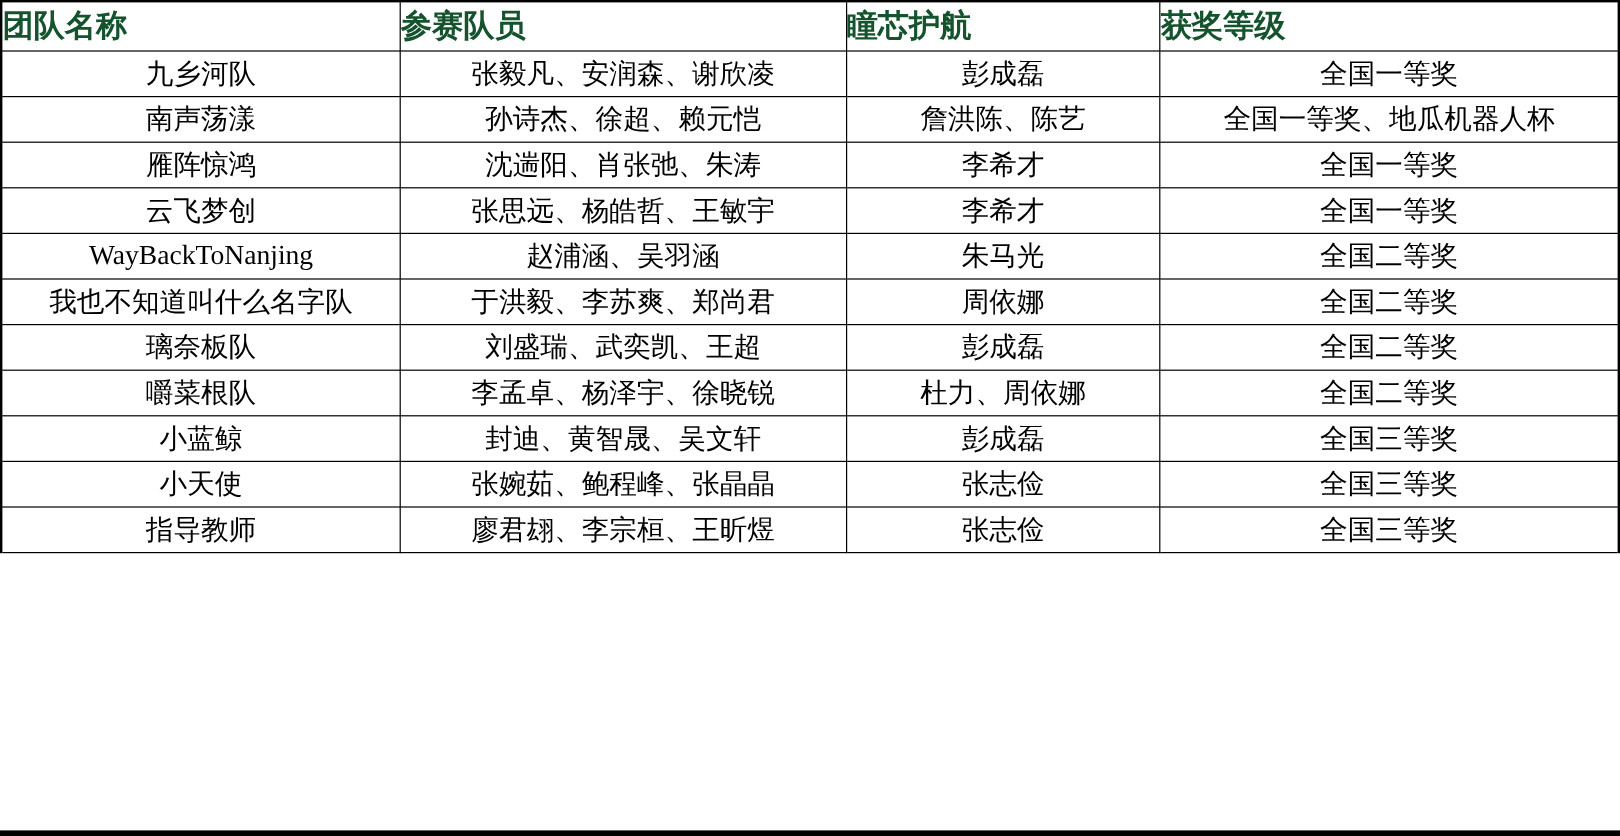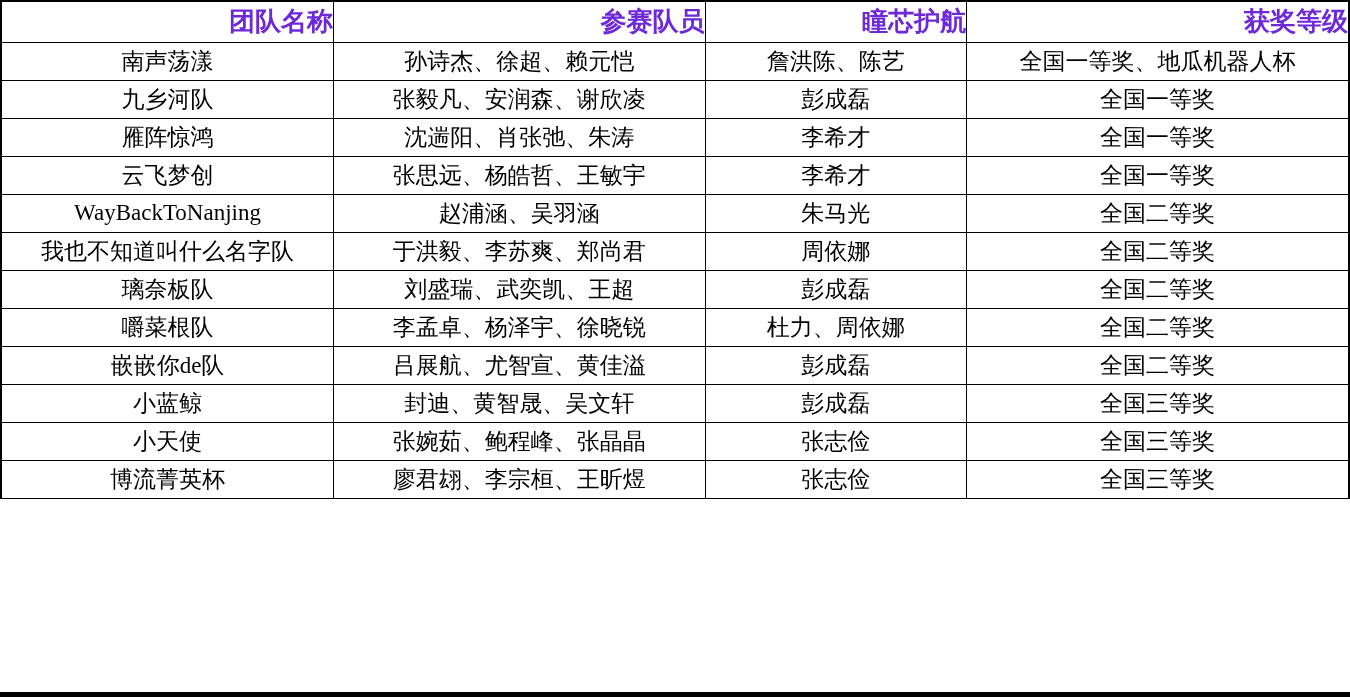--- a/index.html
+++ b/index.html
@@ -24,23 +24,23 @@
   }
   table.award-table col.c1 { width: 24.67%; }
   table.award-table col.c2 { width: 27.56%; }
   table.award-table col.c3 { width: 19.41%; }
   table.award-table col.c4 { width: 28.36%; }
   table.award-table th {
     border: 1px solid #000000;
     height: 41px;
     font-size: 26px;
     font-weight: bold;
-    text-align: right;
+    text-align: left;
     vertical-align: middle;
-    color: #6d28d9;
+    color: #14532d;
     white-space: nowrap;
     overflow: hidden;
   }
   table.award-table td {
     border: 1px solid #000000;
     height: 38px;
     font-size: 23px;
     font-weight: normal;
     text-align: center;
     vertical-align: middle;
@@ -72,30 +72,30 @@
     <thead>
       <tr>
         <th>团队名称</th>
         <th>参赛队员</th>
         <th>瞳芯护航</th>
         <th>获奖等级</th>
       </tr>
     </thead>
     <tbody>
         <tr>
+          <td>九乡河队</td>
+          <td>张毅凡、安润森、谢欣凌</td>
+          <td>彭成磊</td>
+          <td>全国一等奖</td>
+        </tr>
+        <tr>
           <td>南声荡漾</td>
           <td>孙诗杰、徐超、赖元恺</td>
           <td>詹洪陈、陈艺</td>
           <td>全国一等奖、地瓜机器人杯</td>
-        </tr>
-        <tr>
-          <td>九乡河队</td>
-          <td>张毅凡、安润森、谢欣凌</td>
-          <td>彭成磊</td>
-          <td>全国一等奖</td>
         </tr>
         <tr>
           <td>雁阵惊鸿</td>
           <td>沈遄阳、肖张弛、朱涛</td>
           <td>李希才</td>
           <td>全国一等奖</td>
         </tr>
         <tr>
           <td>云飞梦创</td>
           <td>张思远、杨皓哲、王敏宇</td>
@@ -120,39 +120,33 @@
           <td>彭成磊</td>
           <td>全国二等奖</td>
         </tr>
         <tr>
           <td>嚼菜根队</td>
           <td>李孟卓、杨泽宇、徐晓锐</td>
           <td>杜力、周依娜</td>
           <td>全国二等奖</td>
         </tr>
         <tr>
-          <td>嵌嵌你de队</td>
-          <td>吕展航、尤智宣、黄佳溢</td>
-          <td>彭成磊</td>
-          <td>全国二等奖</td>
-        </tr>
-        <tr>
           <td>小蓝鲸</td>
           <td>封迪、黄智晟、吴文轩</td>
           <td>彭成磊</td>
           <td>全国三等奖</td>
         </tr>
         <tr>
           <td>小天使</td>
           <td>张婉茹、鲍程峰、张晶晶</td>
           <td>张志俭</td>
           <td>全国三等奖</td>
         </tr>
         <tr>
-          <td>博流菁英杯</td>
+          <td>指导教师</td>
           <td>廖君翃、李宗桓、王昕煜</td>
           <td>张志俭</td>
           <td>全国三等奖</td>
         </tr>
       </tbody>
   </table>
   <div class="bottom-bar"></div>
 </div>
 
 </body></html>

